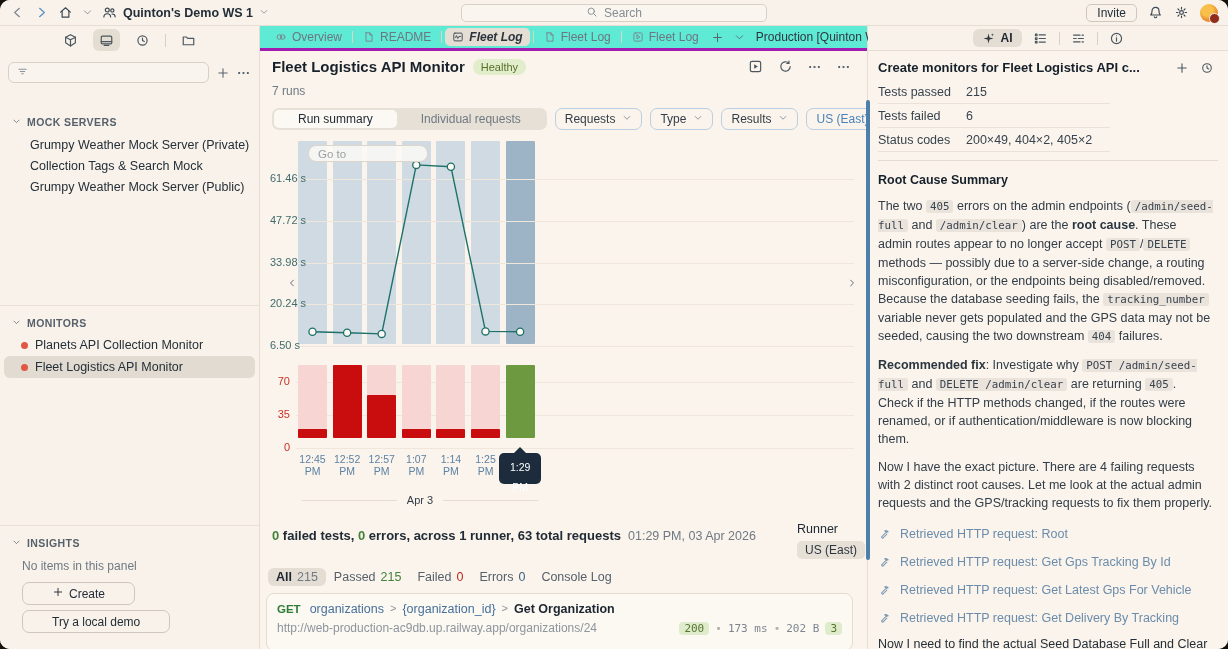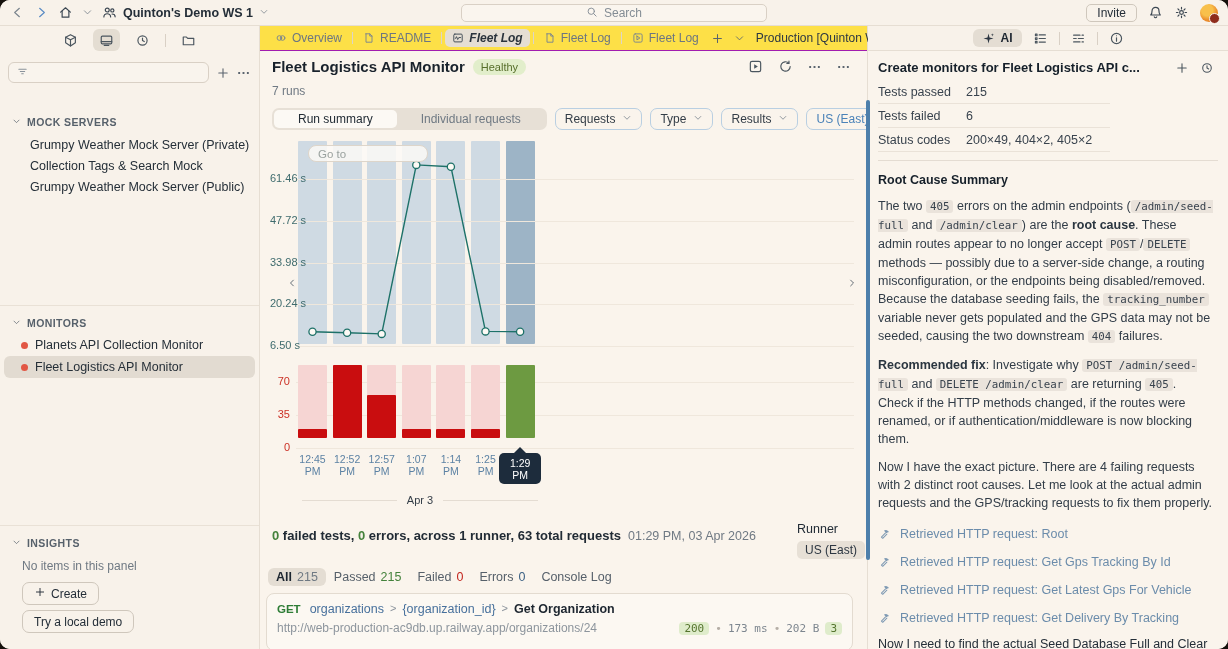--- a/index.html
+++ b/index.html
@@ -46,26 +46,26 @@
   .sec-head .chv { color:#57616b; }
   .sb-sep { position:absolute; left:0; right:0; height:1px; background:#e9e1d6; }
   .tree { position:absolute; left:4px; right:4px; }
   .tree-item { height:21px; display:flex; align-items:center; padding-left:26px; font-size:12.5px; color:#252f38;
                border-radius:6px; cursor:pointer; }
   .tree-item .dot { width:7px; height:7px; border-radius:50%; background:#e25744; margin-right:7px; flex:none; }
   .tree-item.withdot { padding-left:17px; height:22px; }
   .tree-item.selected { background:#e2dbd1; }
   .insights-empty { position:absolute; left:22px; font-size:12px; color:#6f7983; }
   .sb-btn { position:absolute; left:22px; height:23px; border:1px solid #cfc7bc; border-radius:7px; background:transparent;
-            display:inline-flex; align-items:center; gap:5px; padding:0 11px; font-size:12px; color:#242e38; cursor:pointer; }
+            display:inline-flex; align-items:center; gap:5px; padding:0 29px; font-size:12px; color:#242e38; cursor:pointer; }
 
   
   .main { width:608px; flex:none; border-right:1px solid #e6ded3; display:flex; flex-direction:column; background:#faf4ec; }
-  .tabbar { height:25px; flex:none; border-bottom:1px solid #a21caf; display:flex; align-items:center; padding:0 8px;
-            font-size:12px; color:#6d7680; background:#fde047; }
+  .tabbar { height:25px; flex:none; border-bottom:3px solid #a21caf; display:flex; align-items:center; padding:0 8px;
+            font-size:12px; color:#6d7680; background:#5eead4; }
   .tab { display:flex; align-items:center; gap:5px; padding:2px 7px; border-radius:5px; cursor:pointer; white-space:nowrap; }
   .tab .t-ic { display:grid; place-items:center; color:#7b858e; }
   .tab.active { background:#e5ded4; color:#2a333c; font-style:italic; font-weight:600; }
   .tab.active .t-ic { color:#3c4752; }
   .tab-sep { width:1px; height:12px; background:#ddd4c8; margin:0 3px; flex:none; }
   .tb-plus, .tb-chv { color:#5a646e; padding:0 5px; cursor:pointer; display:grid; place-items:center; }
   .env-select { margin-left:auto; display:flex; align-items:center; gap:5px; font-size:12px; color:#2d3742; cursor:pointer;
                 padding:2px 6px; white-space:nowrap; }
   .env-select .chv { color:#7b858e; }
   .env-ic { color:#4b565f; margin-left:4px; cursor:pointer; display:grid; place-items:center; }
@@ -97,21 +97,21 @@
   .ylab.red { color:#cc3126; width:24px; text-align:right; left:0; }
   .runcol { position:absolute; top:2px; height:203px; border-radius:1px; cursor:pointer; }
   .goto { position:absolute; left:42px; top:6px; width:120px; height:17px; border:1px solid #ddd5ca; border-radius:8px;
           background:rgba(253,250,246,.82); font-size:11.5px; color:#9aa29f; display:flex; align-items:center;
           padding-left:9px; cursor:text; }
   .chv-nav { position:absolute; top:138px; color:#5a646e; cursor:pointer; }
   .linesvg { position:absolute; left:0; top:0; }
   .bar { position:absolute; border-radius:1px; cursor:pointer; }
   .xlab { position:absolute; width:44px; text-align:center; font-size:10.5px; line-height:11.5px; color:#5c82a4; }
   .xsel { position:absolute; width:42px; height:31px; background:#1d2c3c; border-radius:5px; color:#fff;
-          font-size:10.5px; line-height:12px; text-align:center; padding-top:4px; cursor:pointer; }
+          font-size:10.5px; line-height:20px; text-align:center; padding-top:4px; cursor:pointer; }
   .xsel::before { content:""; position:absolute; top:-6px; left:50%; transform:translateX(-50%);
                   border:7px solid transparent; border-top:none; border-bottom:7px solid #1d2c3c; }
   .daterow { position:absolute; left:36px; width:236px; display:flex; align-items:center; gap:10px;
              font-size:11px; color:#333d47; }
   .daterow .ln { flex:1; height:1px; background:#e4dcd2; }
 
   .sum-row { position:absolute; left:12px; top:477px; display:flex; align-items:baseline; font-size:13px;
              font-weight:700; color:#212b35; white-space:pre; }
   .sum-row .grn { color:#44823c; }
   .sum-time { font-weight:400; font-size:12.5px; color:#6f7983; margin-left:7px; }

